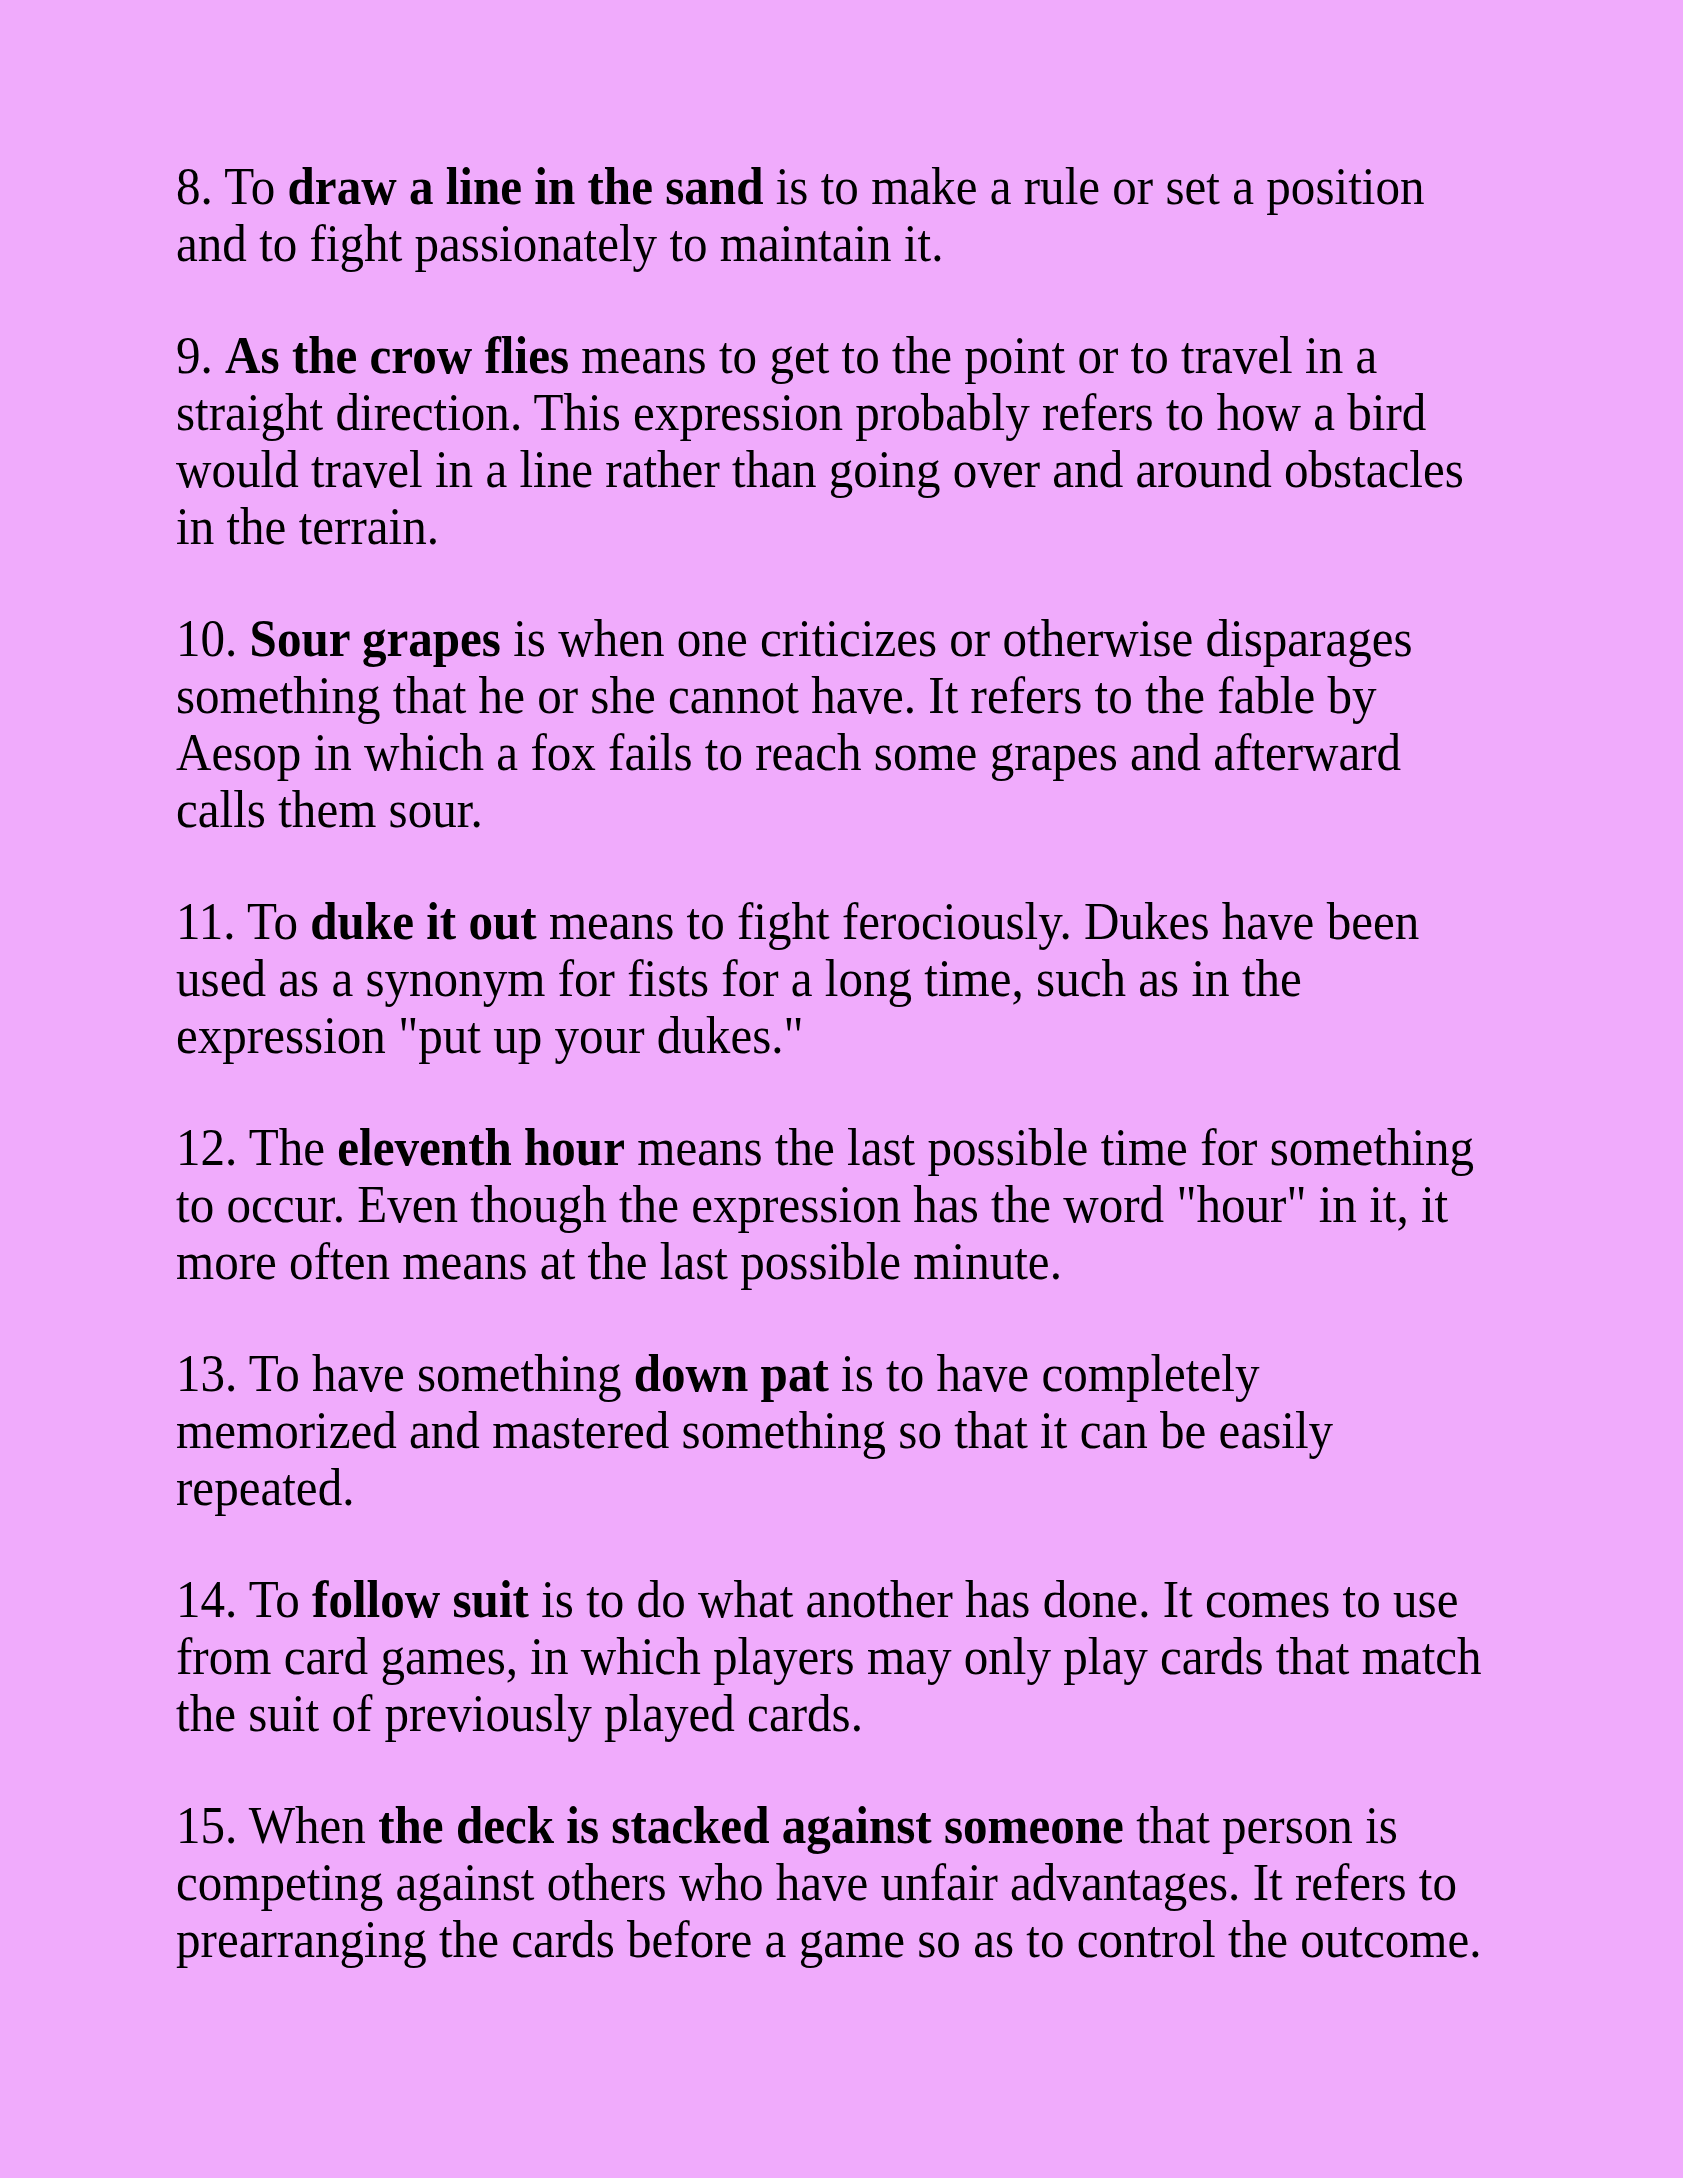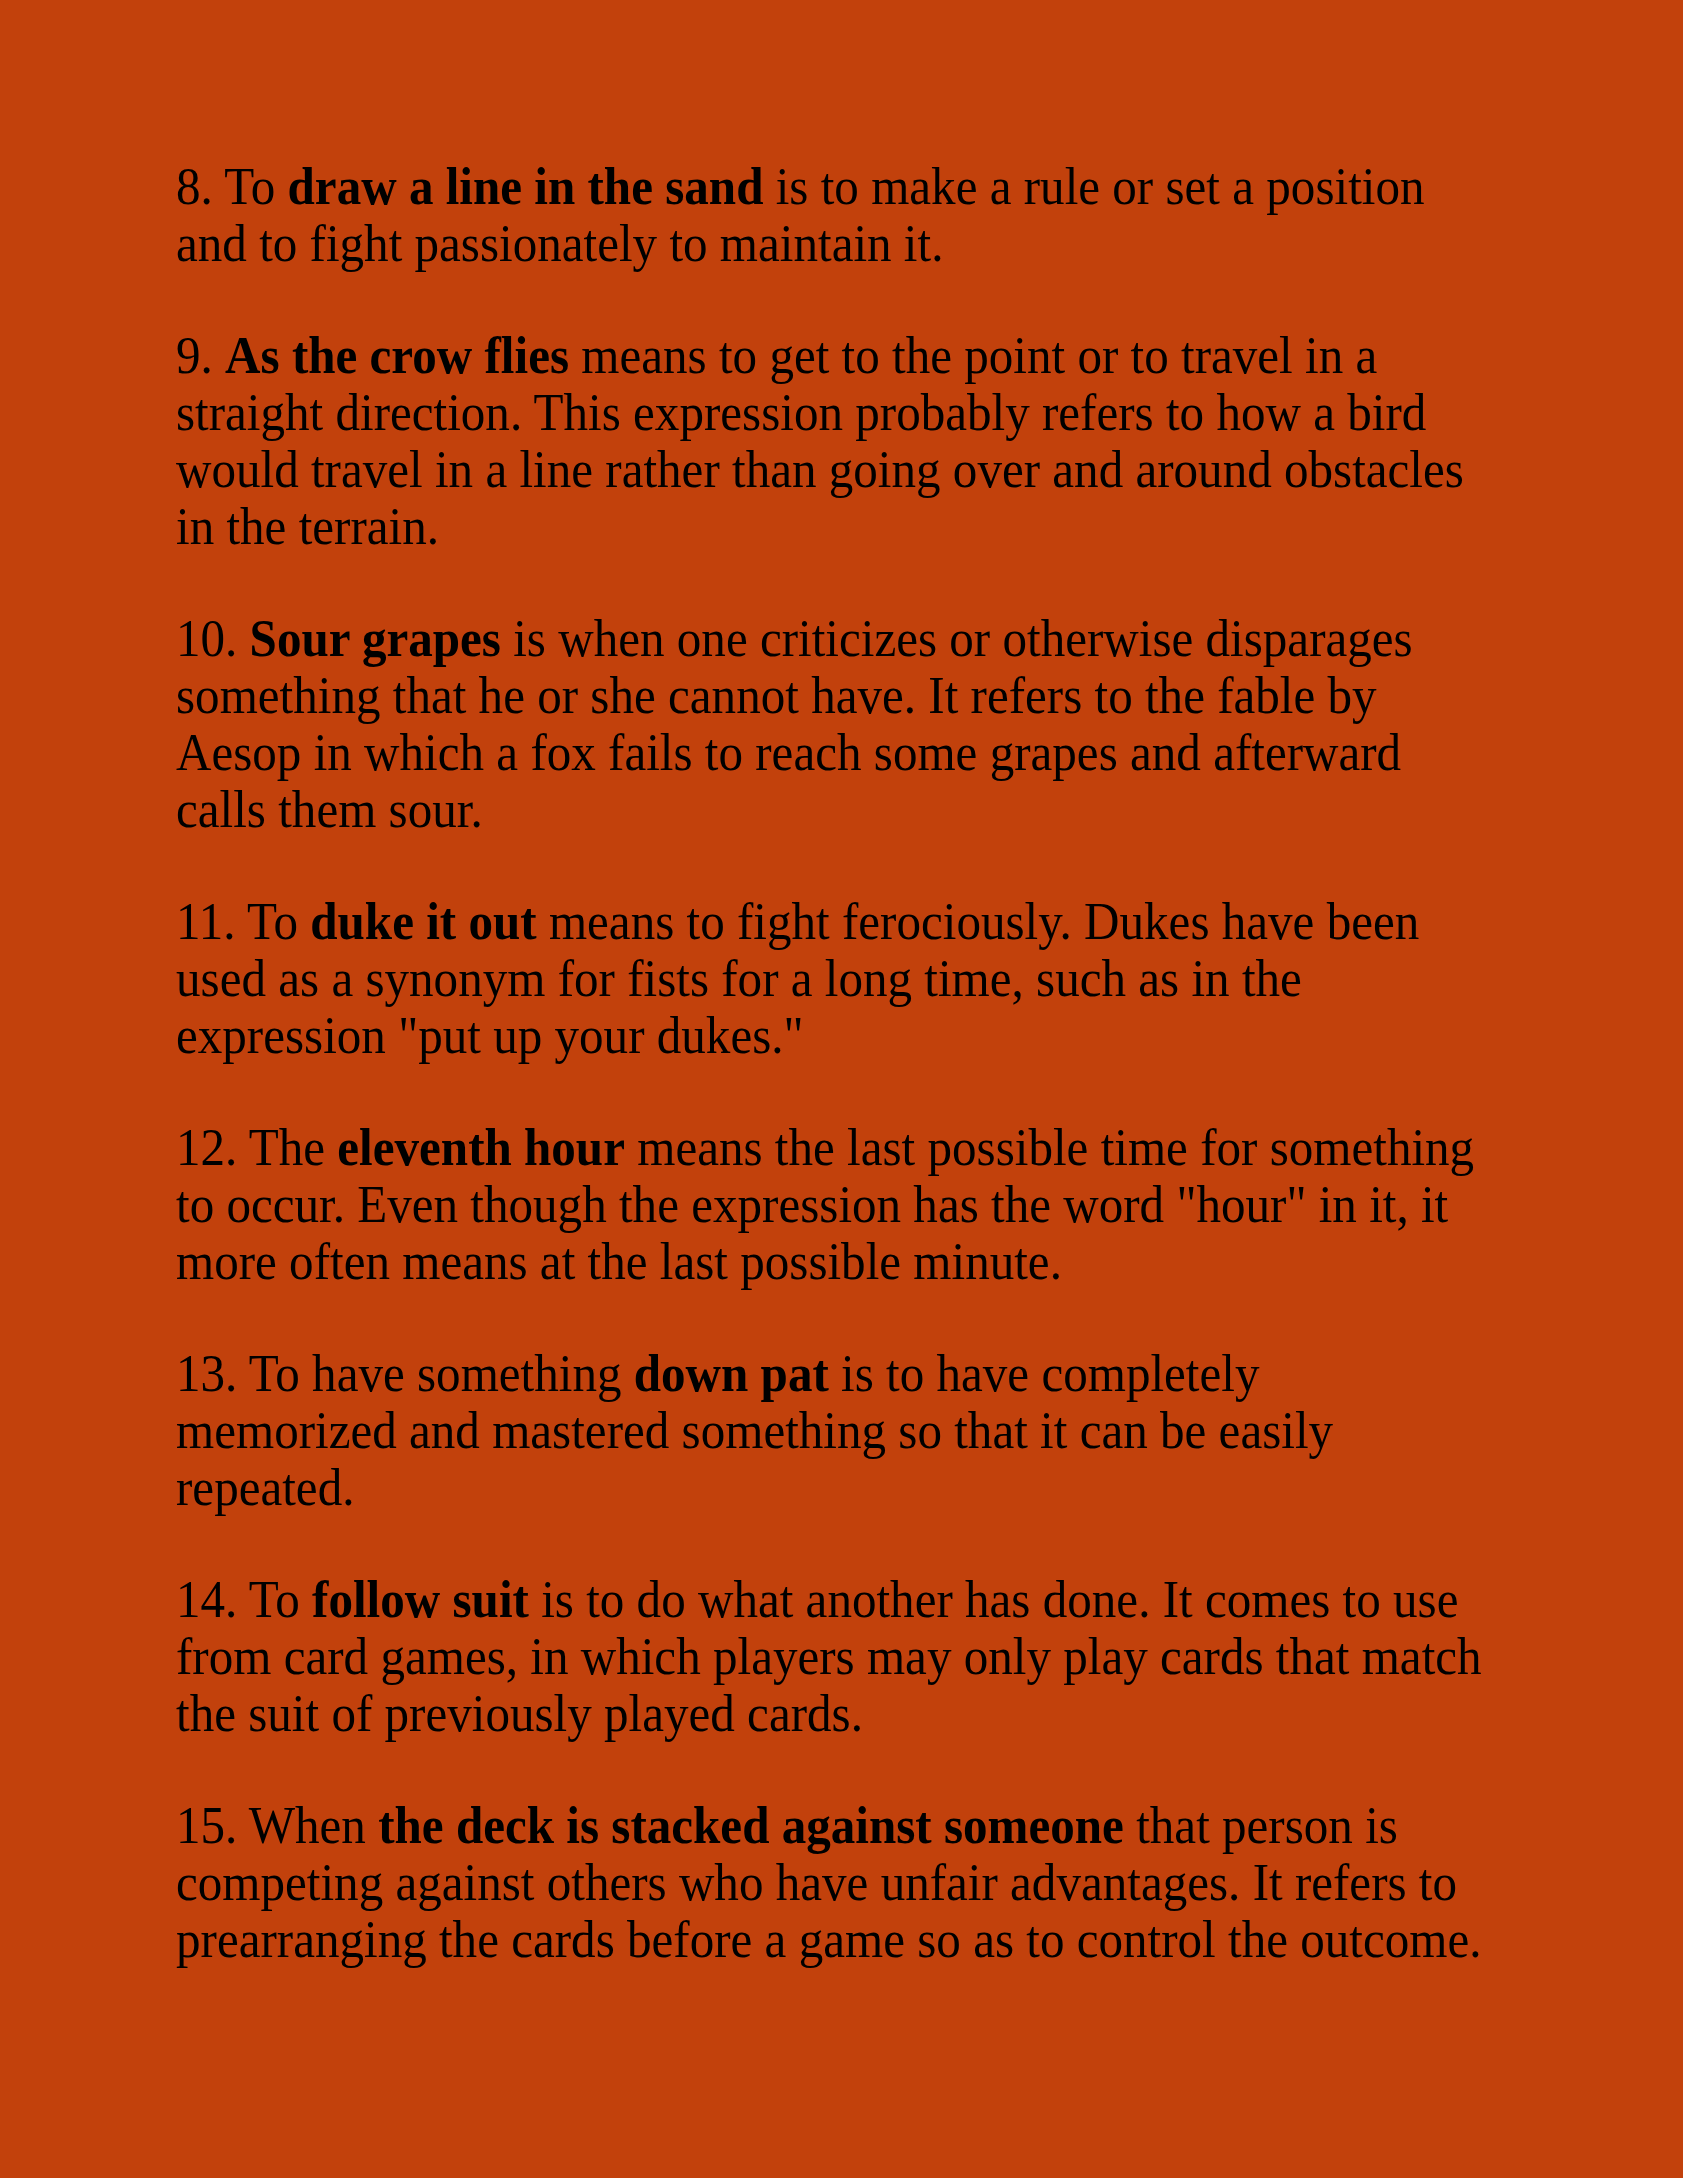--- a/index.html
+++ b/index.html
@@ -4,21 +4,21 @@
 <style>
   html, body {
     margin: 0;
     padding: 0;
     background: #ffffff;
   }
   .page {
     position: relative;
     width: 1683px;
     height: 2178px;
-    background: #c2410c;
+    background: #f0abfc;
     overflow: hidden;
     font-family: "Liberation Serif", serif;
     color: #000000;
   }
   .text-block {
     position: absolute;
     left: 176px;
     top: 158px;
     font-size: 53px;
     line-height: 57px;

